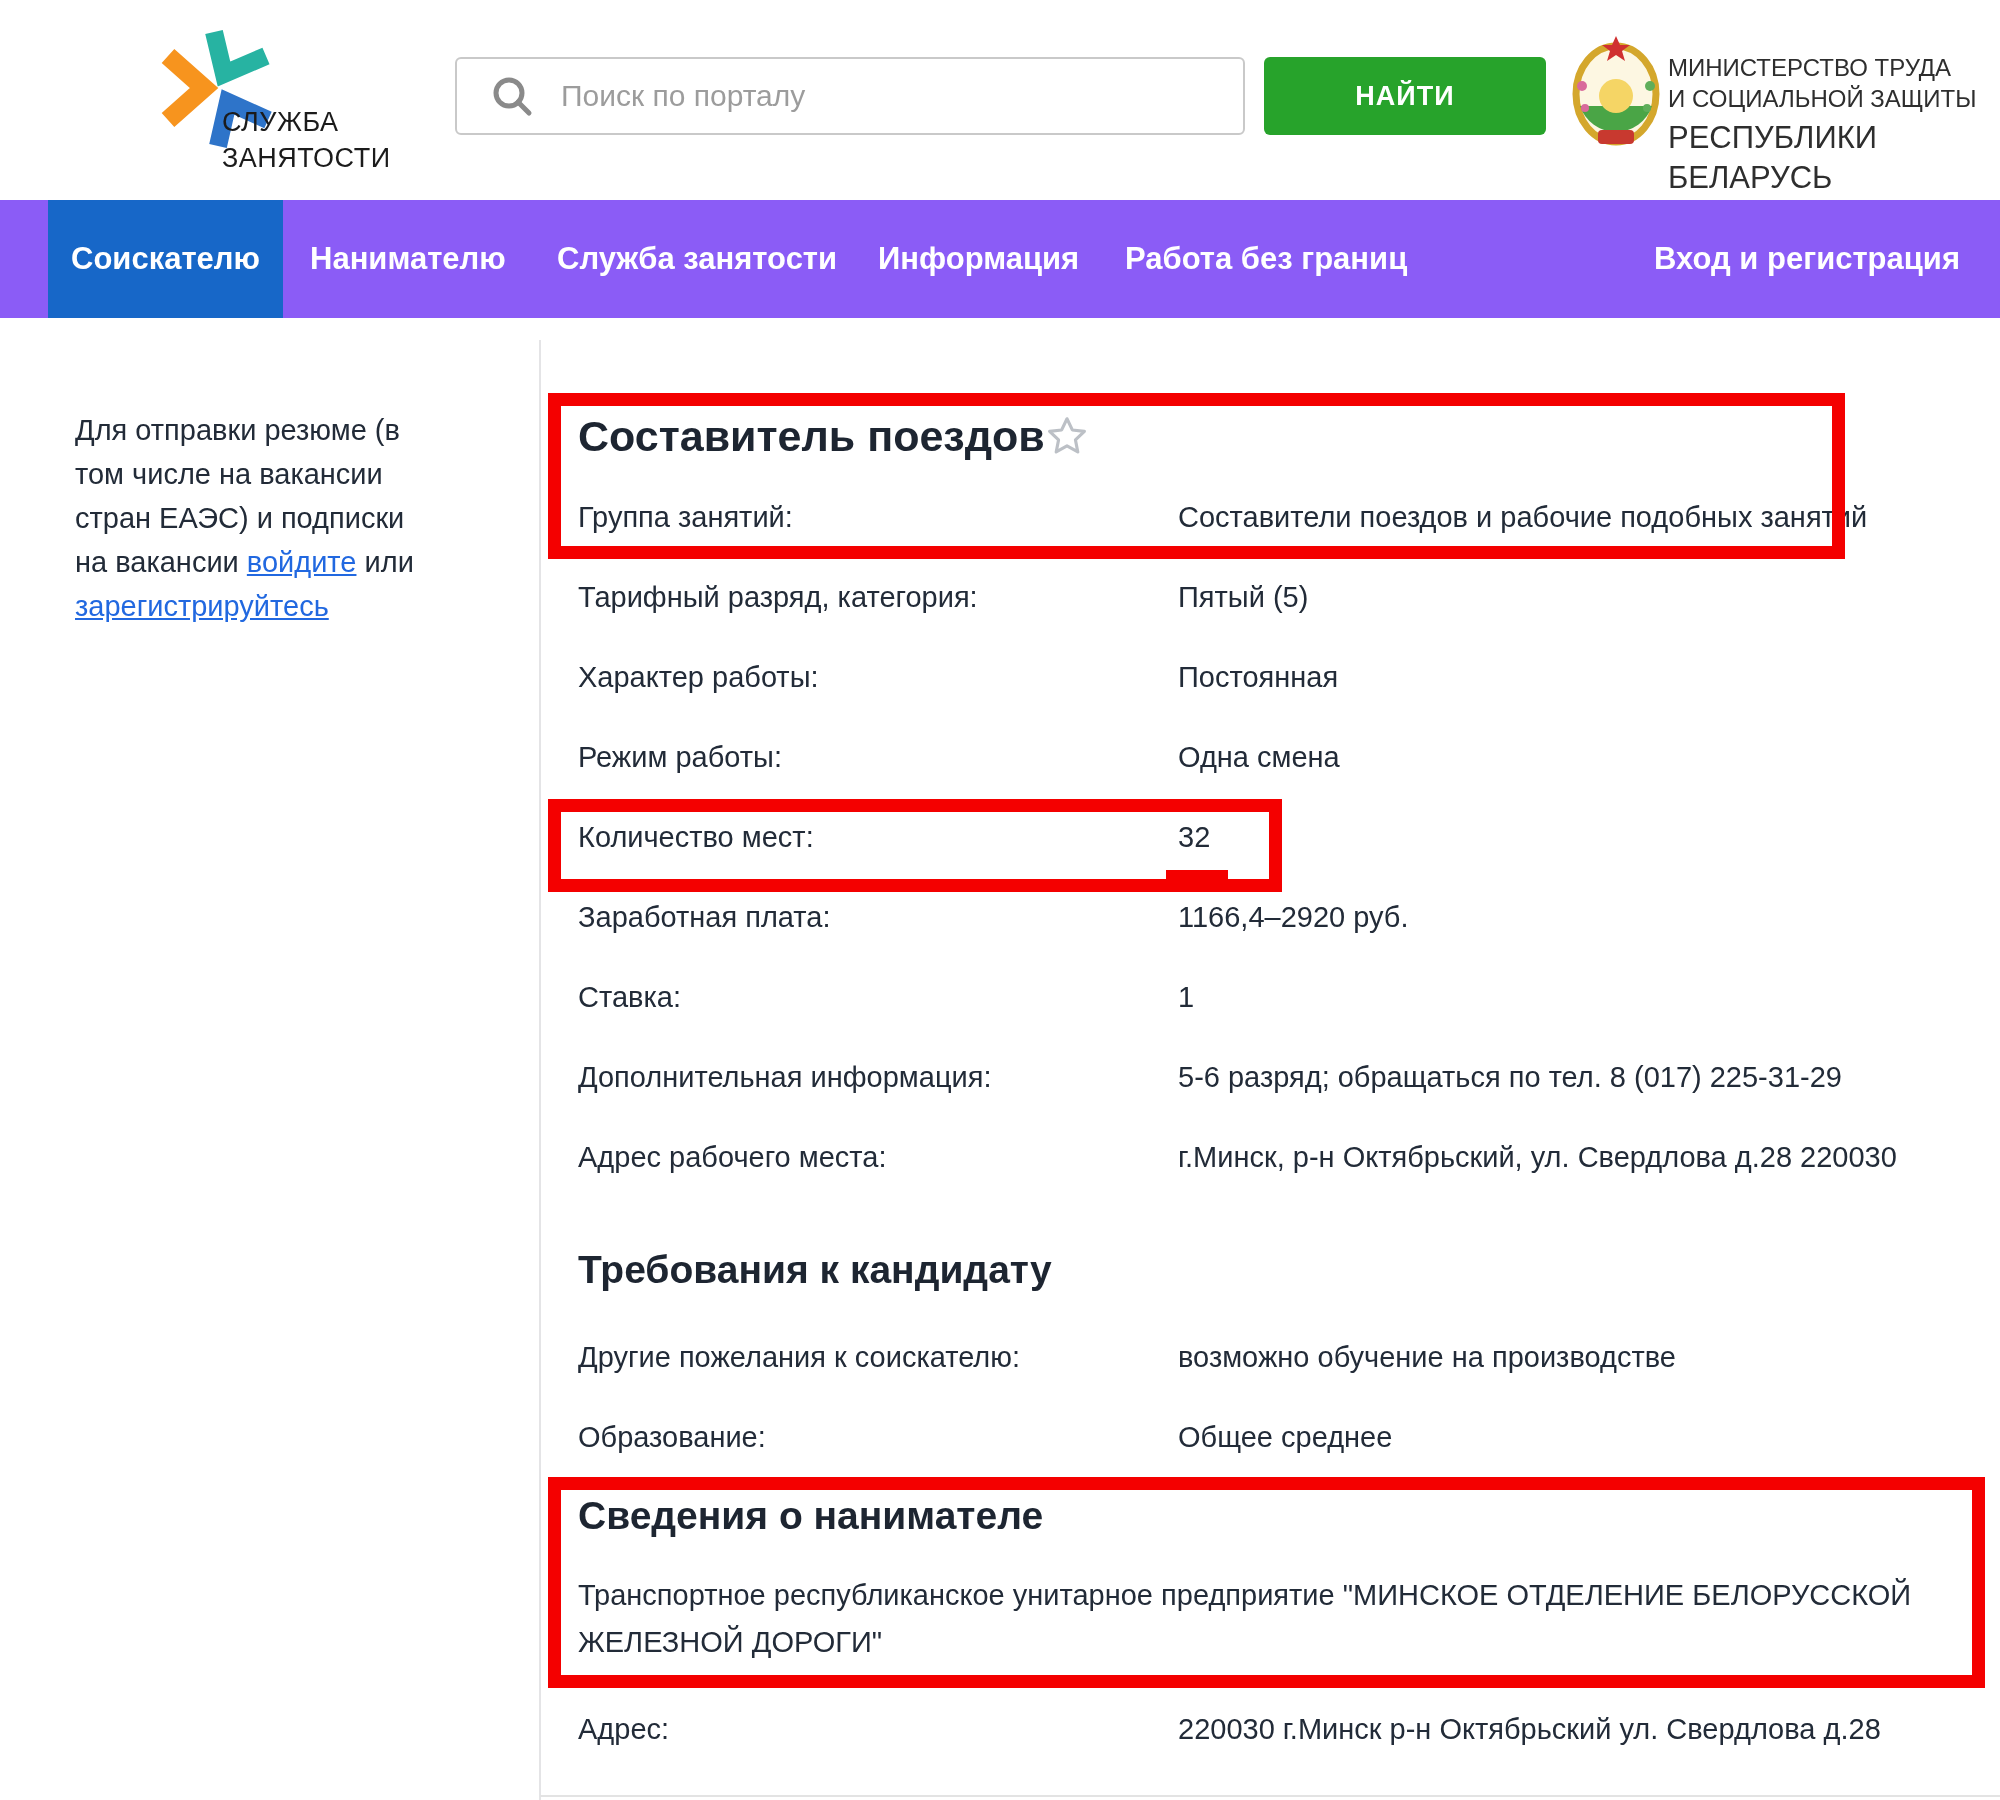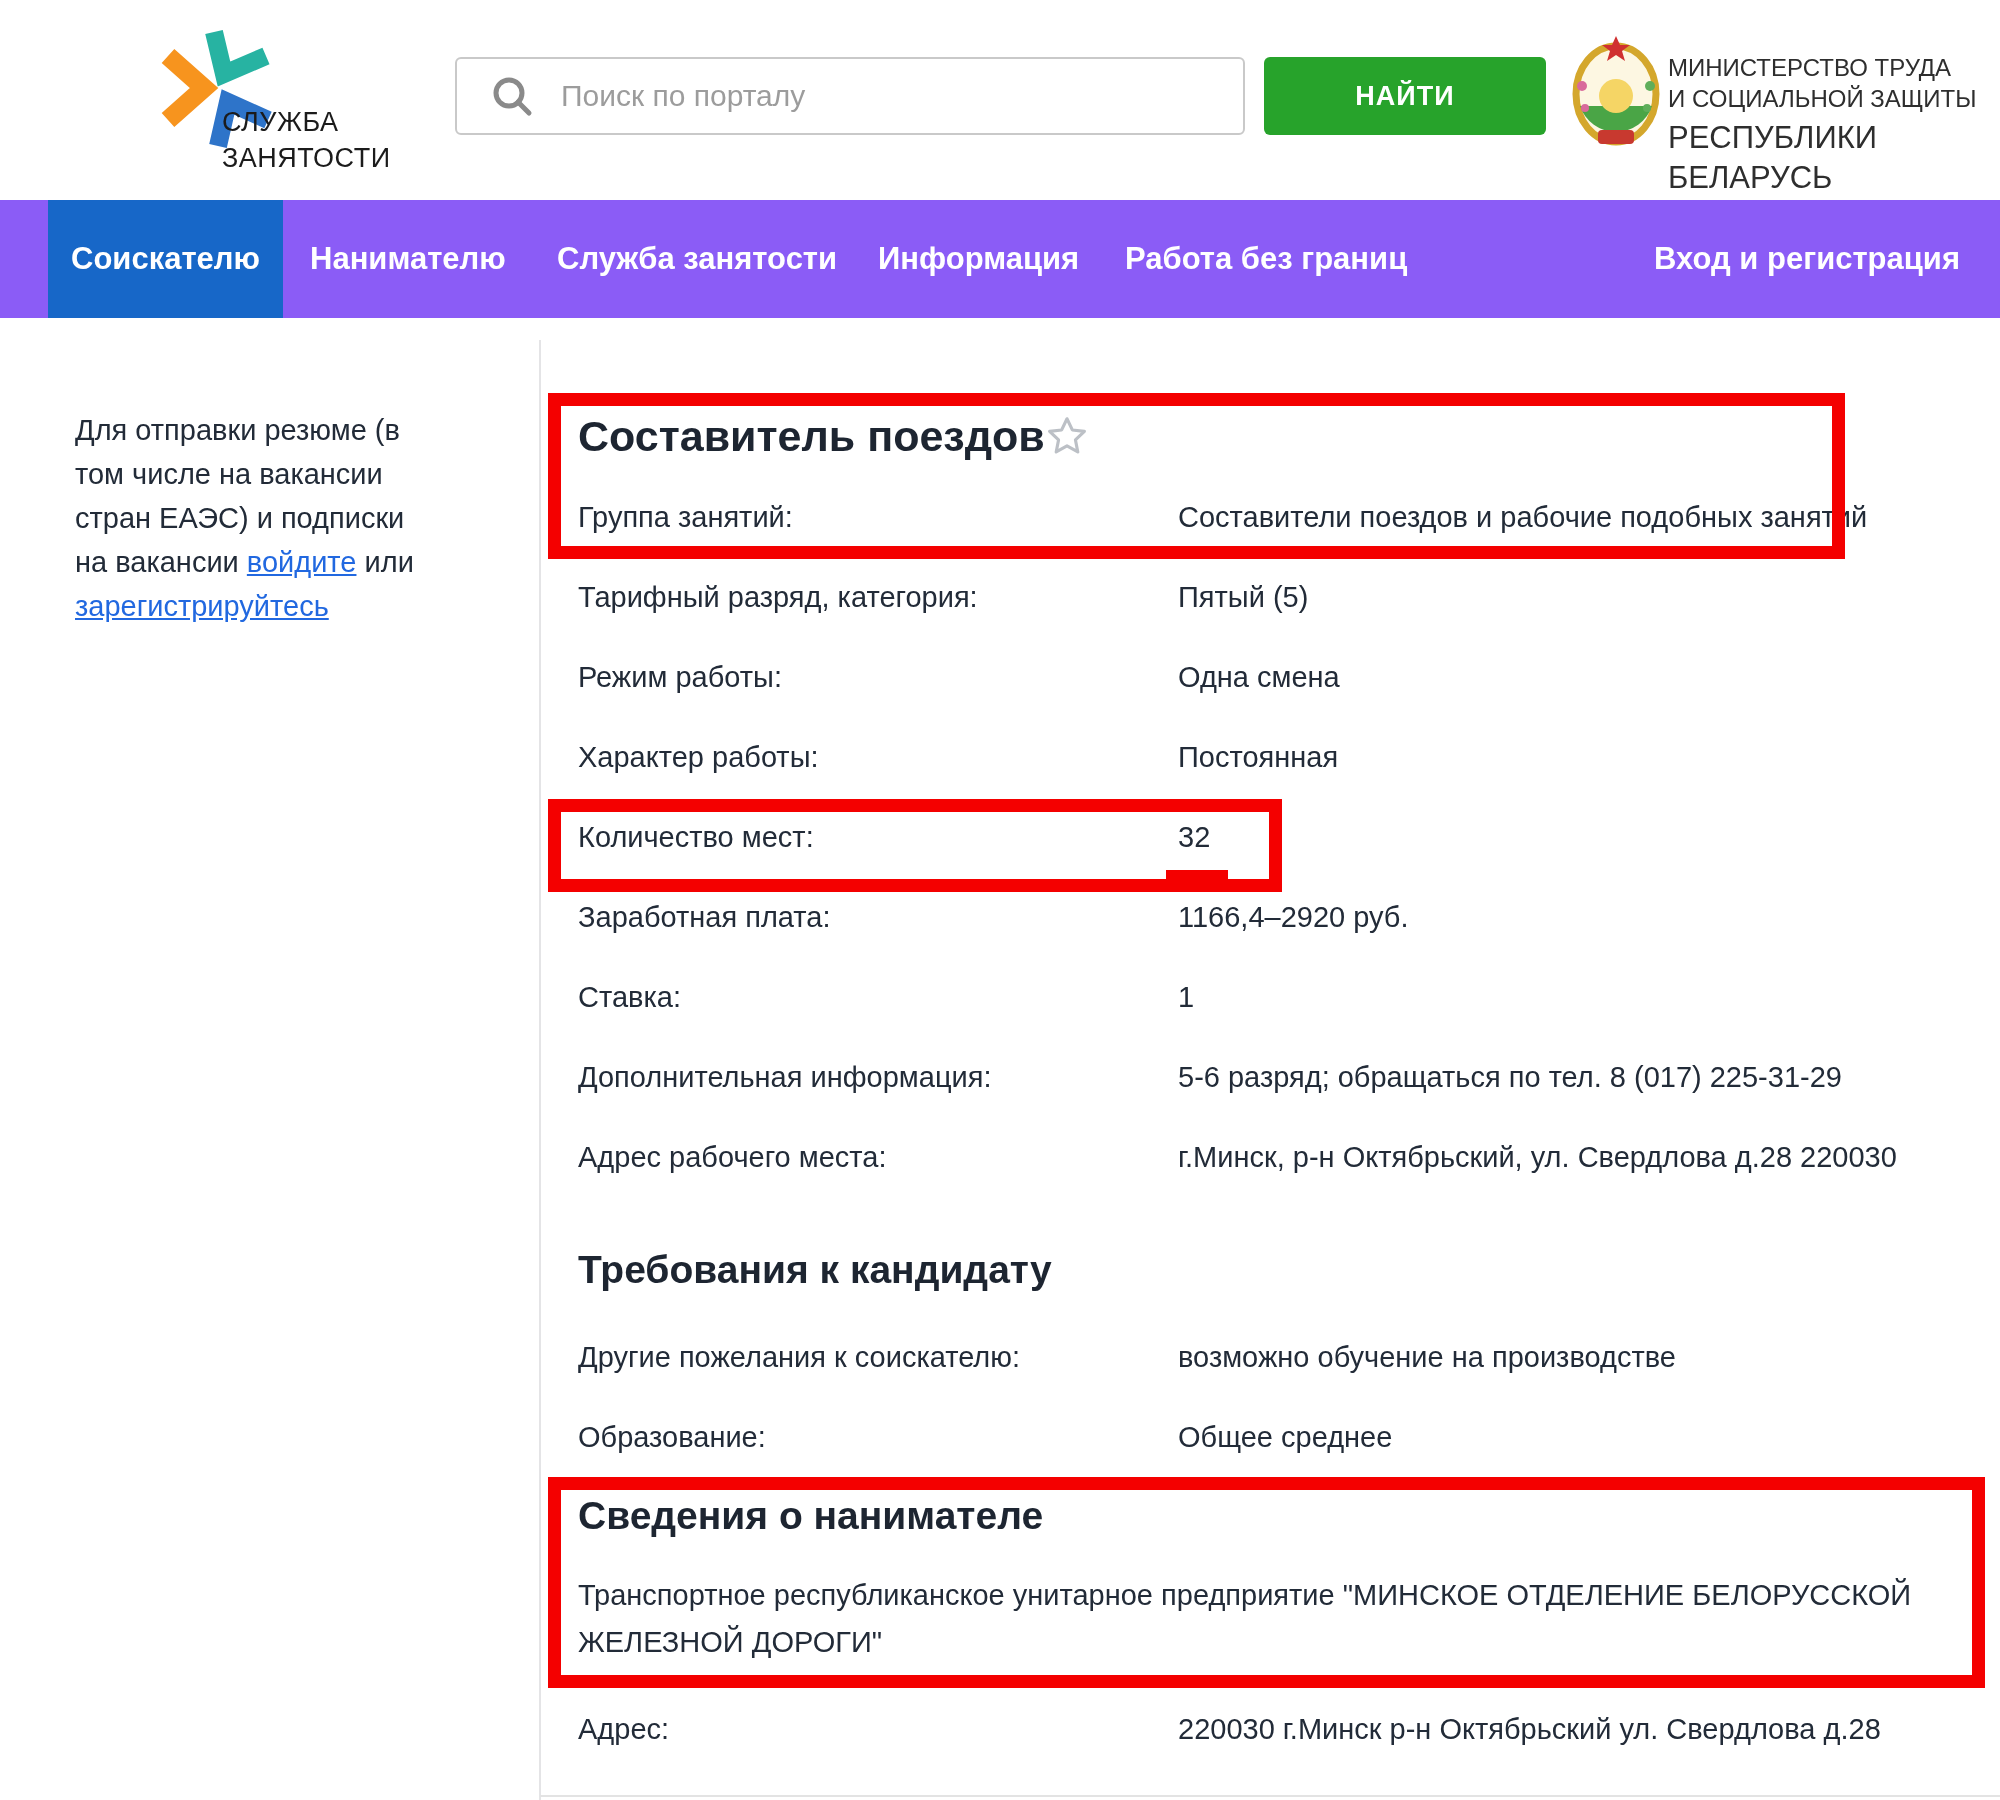--- a/index.html
+++ b/index.html
@@ -138,26 +138,26 @@
   <div class="fields g1">
     <div class="row">
       <div class="label">Группа занятий:</div>
       <div class="value">Составители поездов и рабочие подобных занятий</div>
     </div>
     <div class="row">
       <div class="label">Тарифный разряд, категория:</div>
       <div class="value">Пятый (5)</div>
     </div>
     <div class="row">
+      <div class="label">Характер работы:</div>
+      <div class="value">Постоянная</div>
+    </div>
+    <div class="row">
       <div class="label">Режим работы:</div>
       <div class="value">Одна смена</div>
-    </div>
-    <div class="row">
-      <div class="label">Характер работы:</div>
-      <div class="value">Постоянная</div>
     </div>
     <div class="row">
       <div class="label">Количество мест:</div>
       <div class="value">32</div>
     </div>
     <div class="row">
       <div class="label">Заработная плата:</div>
       <div class="value">1166,4–2920 руб.</div>
     </div>
     <div class="row">

